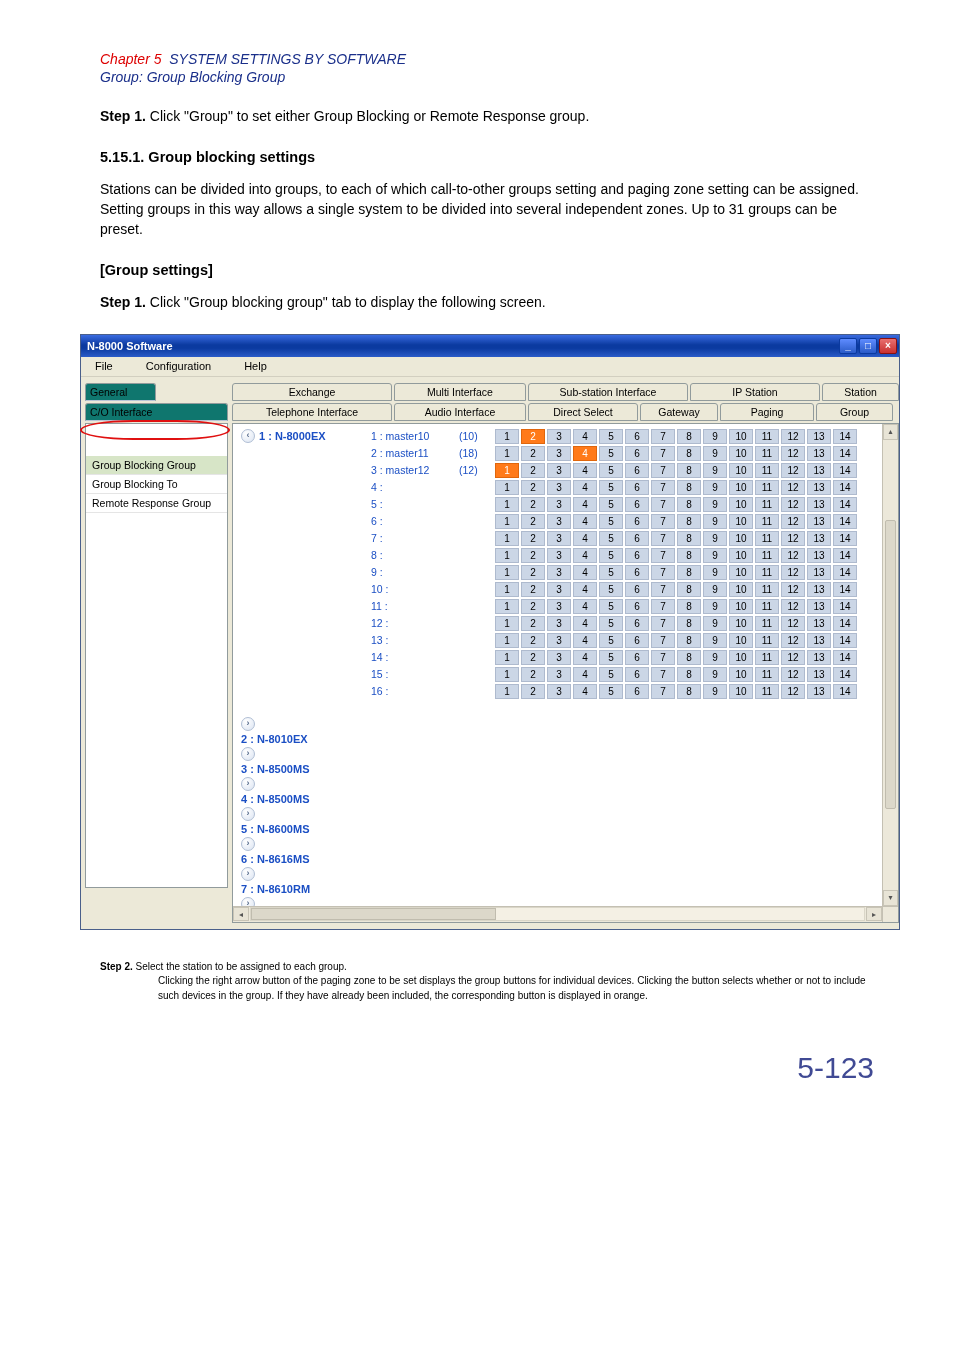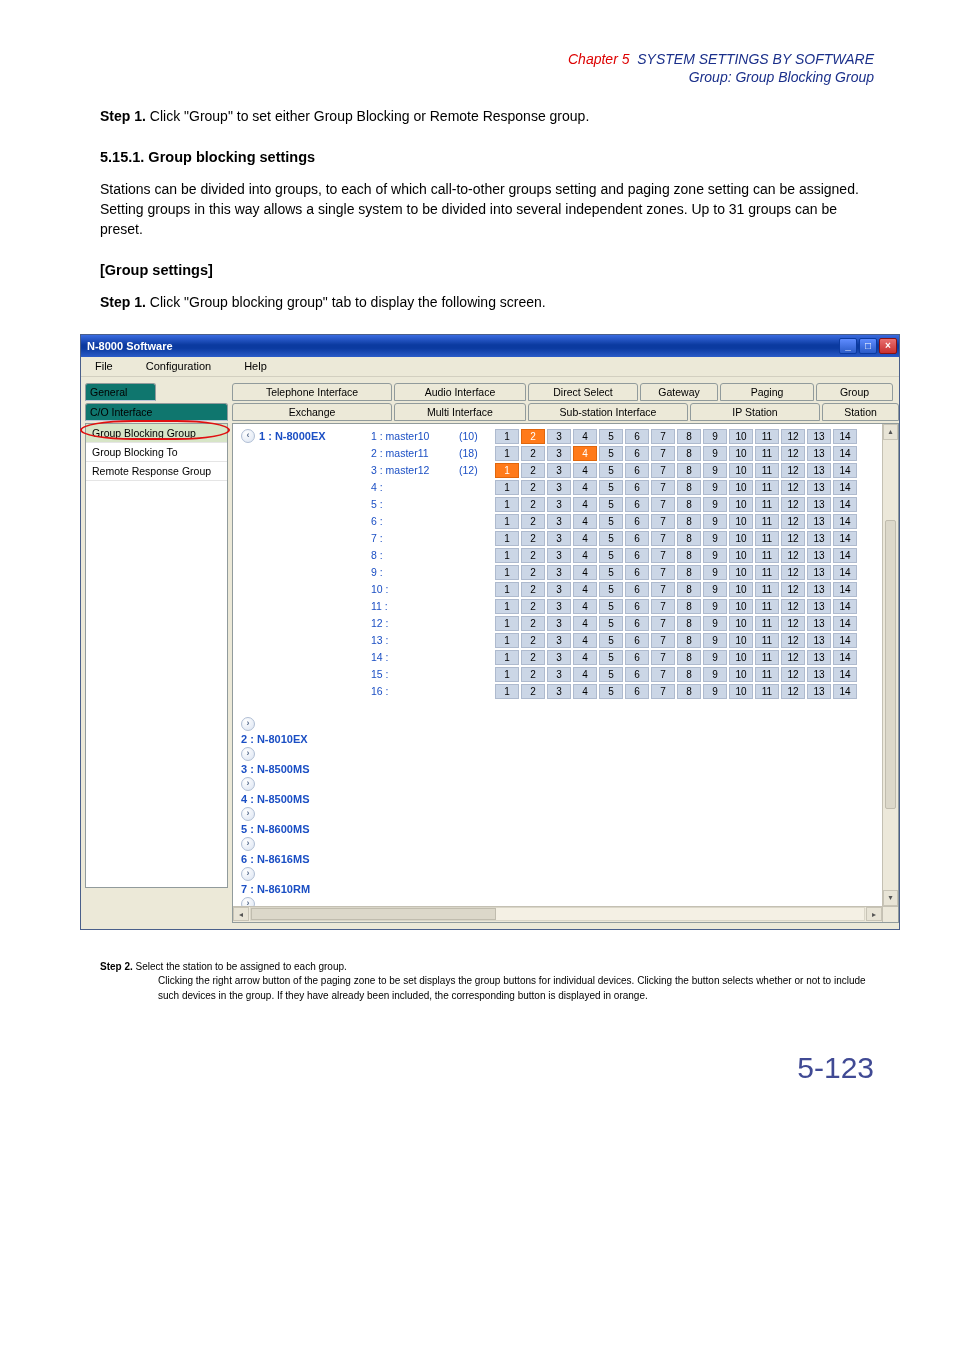--- a/index.html
+++ b/index.html
@@ -7,21 +7,20 @@
     margin: 0;
     background: #fff;
     font-family: Arial, Helvetica, sans-serif;
     color: #000;
     width: 954px;
   }
   .page {
     padding: 50px 80px 60px 100px;
   }
   .chapter-header {
-    text-align: right;
     font-style: italic;
     font-size: 14px;
     line-height: 1.3;
     margin-bottom: 20px;
   }
   .ch-red { color: #d00; }
   .ch-navy { color: #1a2f8a; }
   .h2 {
     font-size: 17px;
     font-weight: bold;
@@ -108,20 +107,21 @@
   }
   .side-tab {
     padding: 3px 6px;
     font-size: 10.5px;
     border-bottom: 1px solid #e5e5e5;
   }
   .side-tab.active {
     background: #d7e5c7;
     color: #000;
     font-weight: normal;
+    margin-top: 32px;
   }
   .side-tab:first-child {
     position: relative;
   }
   .red-oval {
     position: absolute;
     left: -6px; top: -4px;
     width: 150px; height: 20px;
     border: 2px solid #e01010;
     border-radius: 50%/70%;
@@ -302,33 +302,33 @@
           <div class="side-tabs">
             <div class="red-oval"></div>
             <div class="side-tab active">Group Blocking Group</div>
             <div class="side-tab">Group Blocking To</div>
             <div class="side-tab">Remote Response Group</div>
           </div>
         </div>
         <div class="right-col">
           <div class="upper-tabs" id="upper-tabs">
               <div class="row">
+                <div class="upper-tab g" style="width: 160px;">Exchange</div>
+                <div class="upper-tab g" style="width: 132px;">Multi Interface</div>
+                <div class="upper-tab g" style="width: 160px;">Sub-station Interface</div>
+                <div class="upper-tab g" style="width: 130px;">IP Station</div>
+                <div class="upper-tab g" style="width: 77px;">Station</div>
+              </div>
+              <div class="row">
                 <div class="upper-tab g" style="width: 160px;">Telephone Interface</div>
                 <div class="upper-tab g" style="width: 132px;">Audio Interface</div>
                 <div class="upper-tab g" style="width: 110px;">Direct Select</div>
                 <div class="upper-tab g" style="width: 78px;">Gateway</div>
                 <div class="upper-tab g" style="width: 94px;">Paging</div>
                 <div class="upper-tab g" style="width: 77px;">Group</div>
-              </div>
-              <div class="row">
-                <div class="upper-tab g" style="width: 160px;">Exchange</div>
-                <div class="upper-tab g" style="width: 132px;">Multi Interface</div>
-                <div class="upper-tab g" style="width: 160px;">Sub-station Interface</div>
-                <div class="upper-tab g" style="width: 130px;">IP Station</div>
-                <div class="upper-tab g" style="width: 77px;">Station</div>
               </div>
             </div>
           <div class="grid-area">
             <div class="tree-and-grid">
               <div class="tree" id="tree">
                   <div class="tree-row">
                     <span class="caret">‹</span>
                     <span>1 : N-8000EX</span>
                   </div>
                   <div style="height: 272px;"></div>

